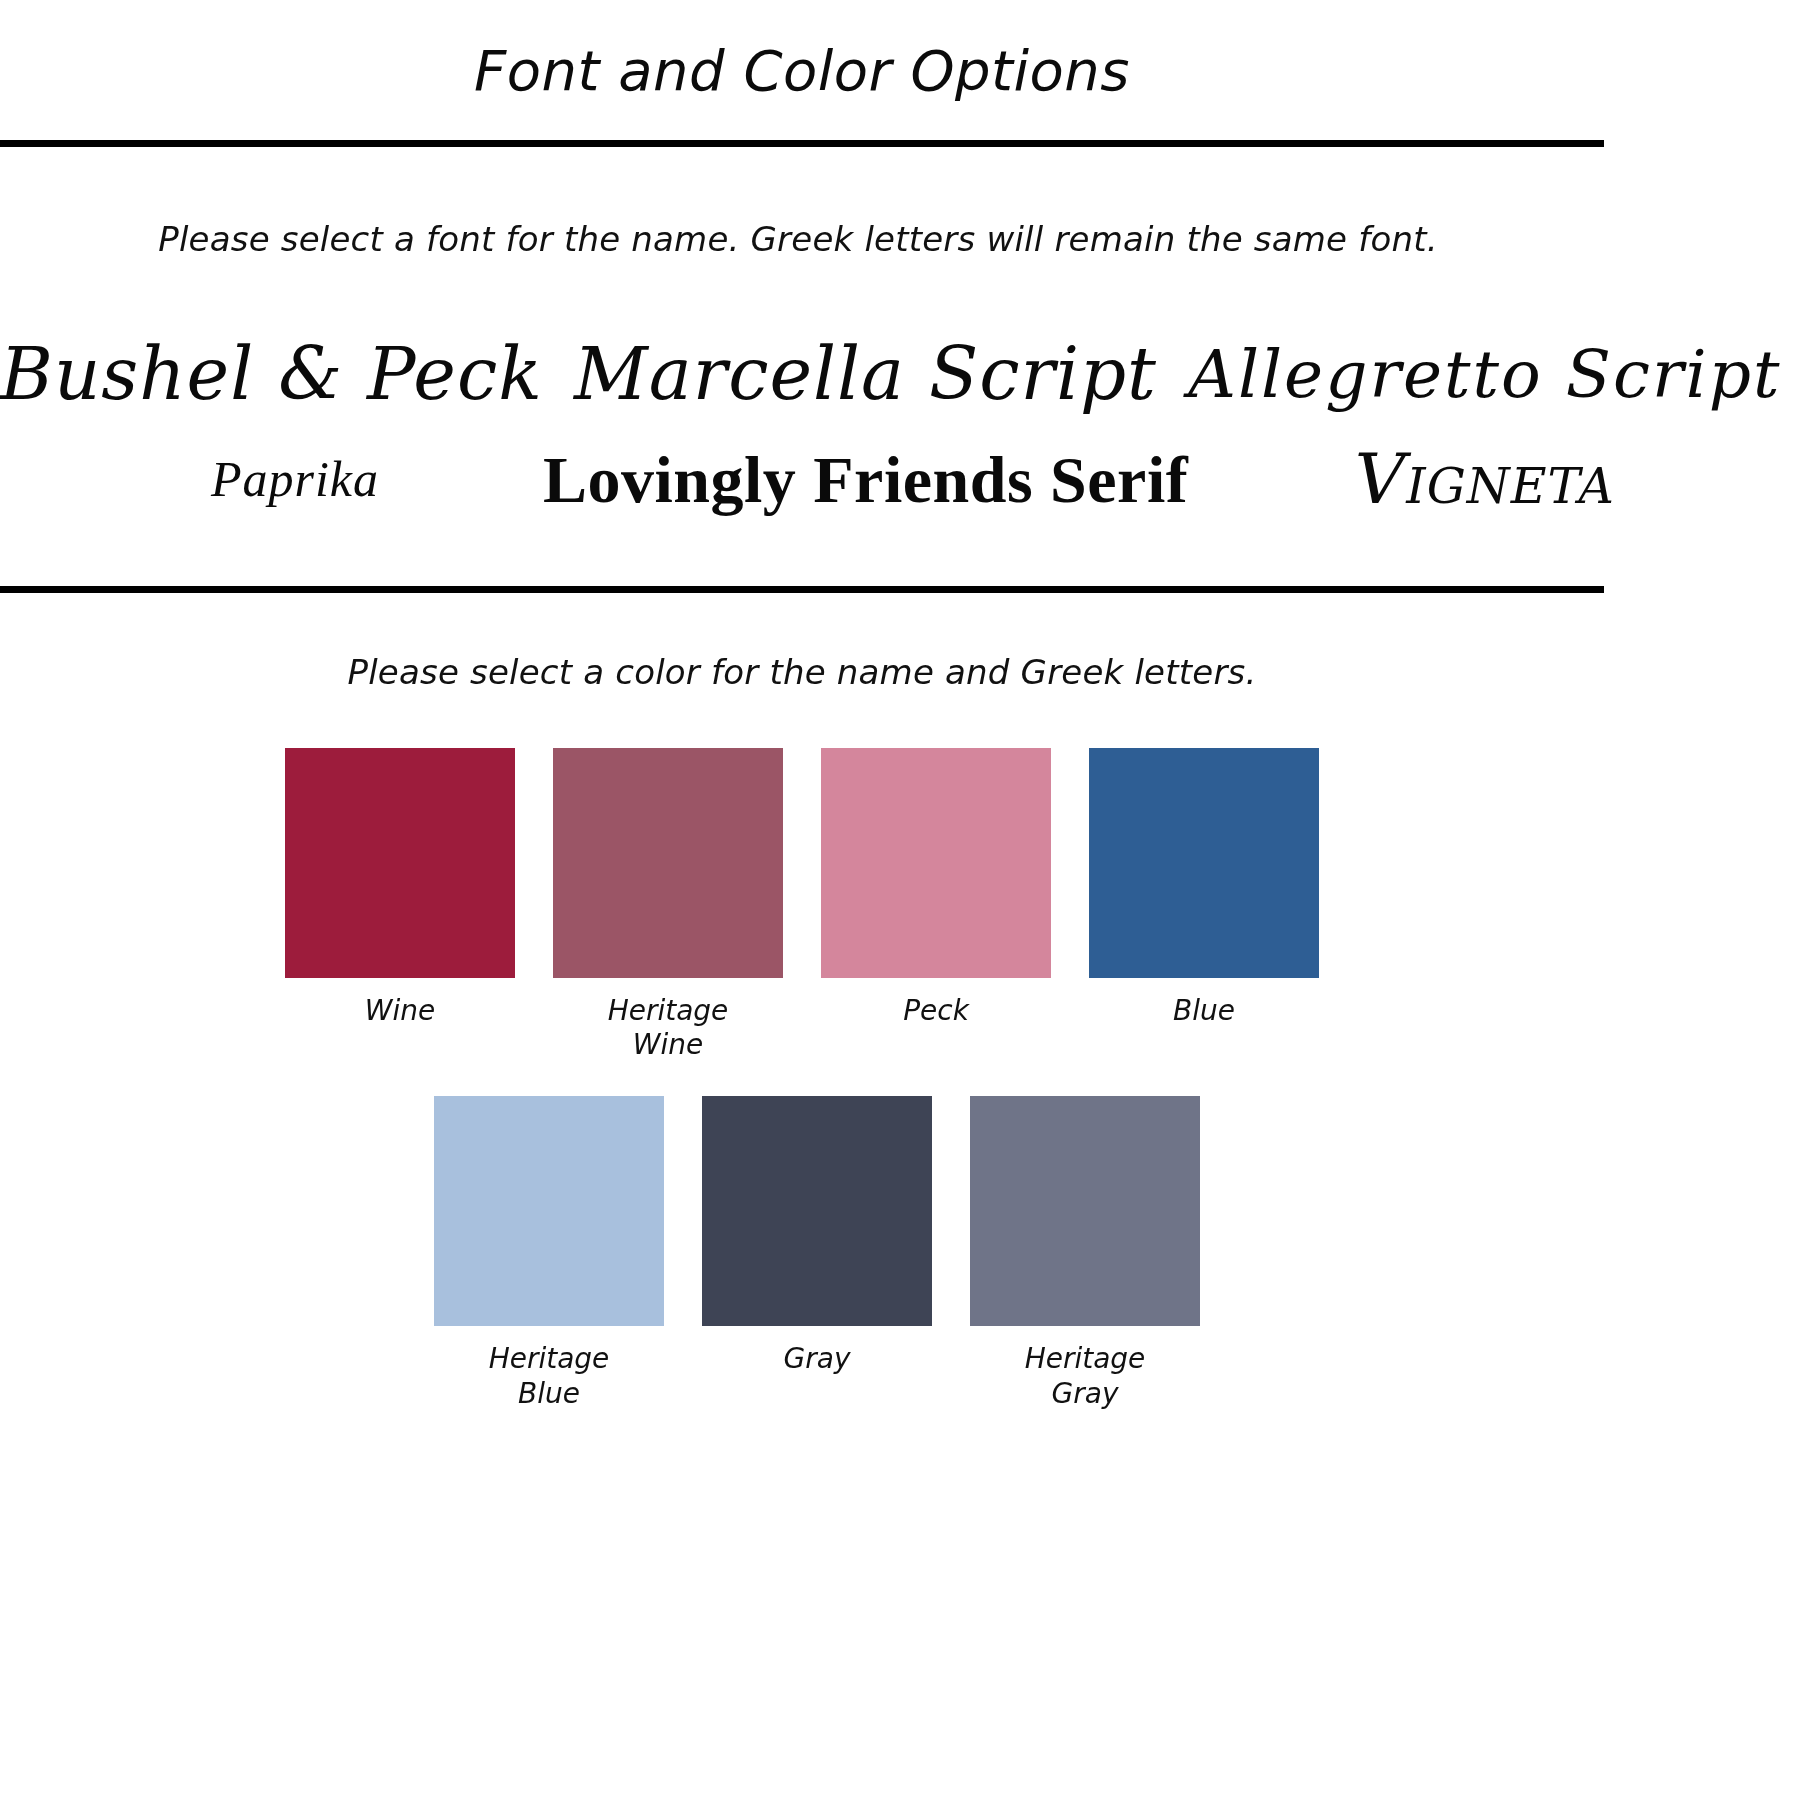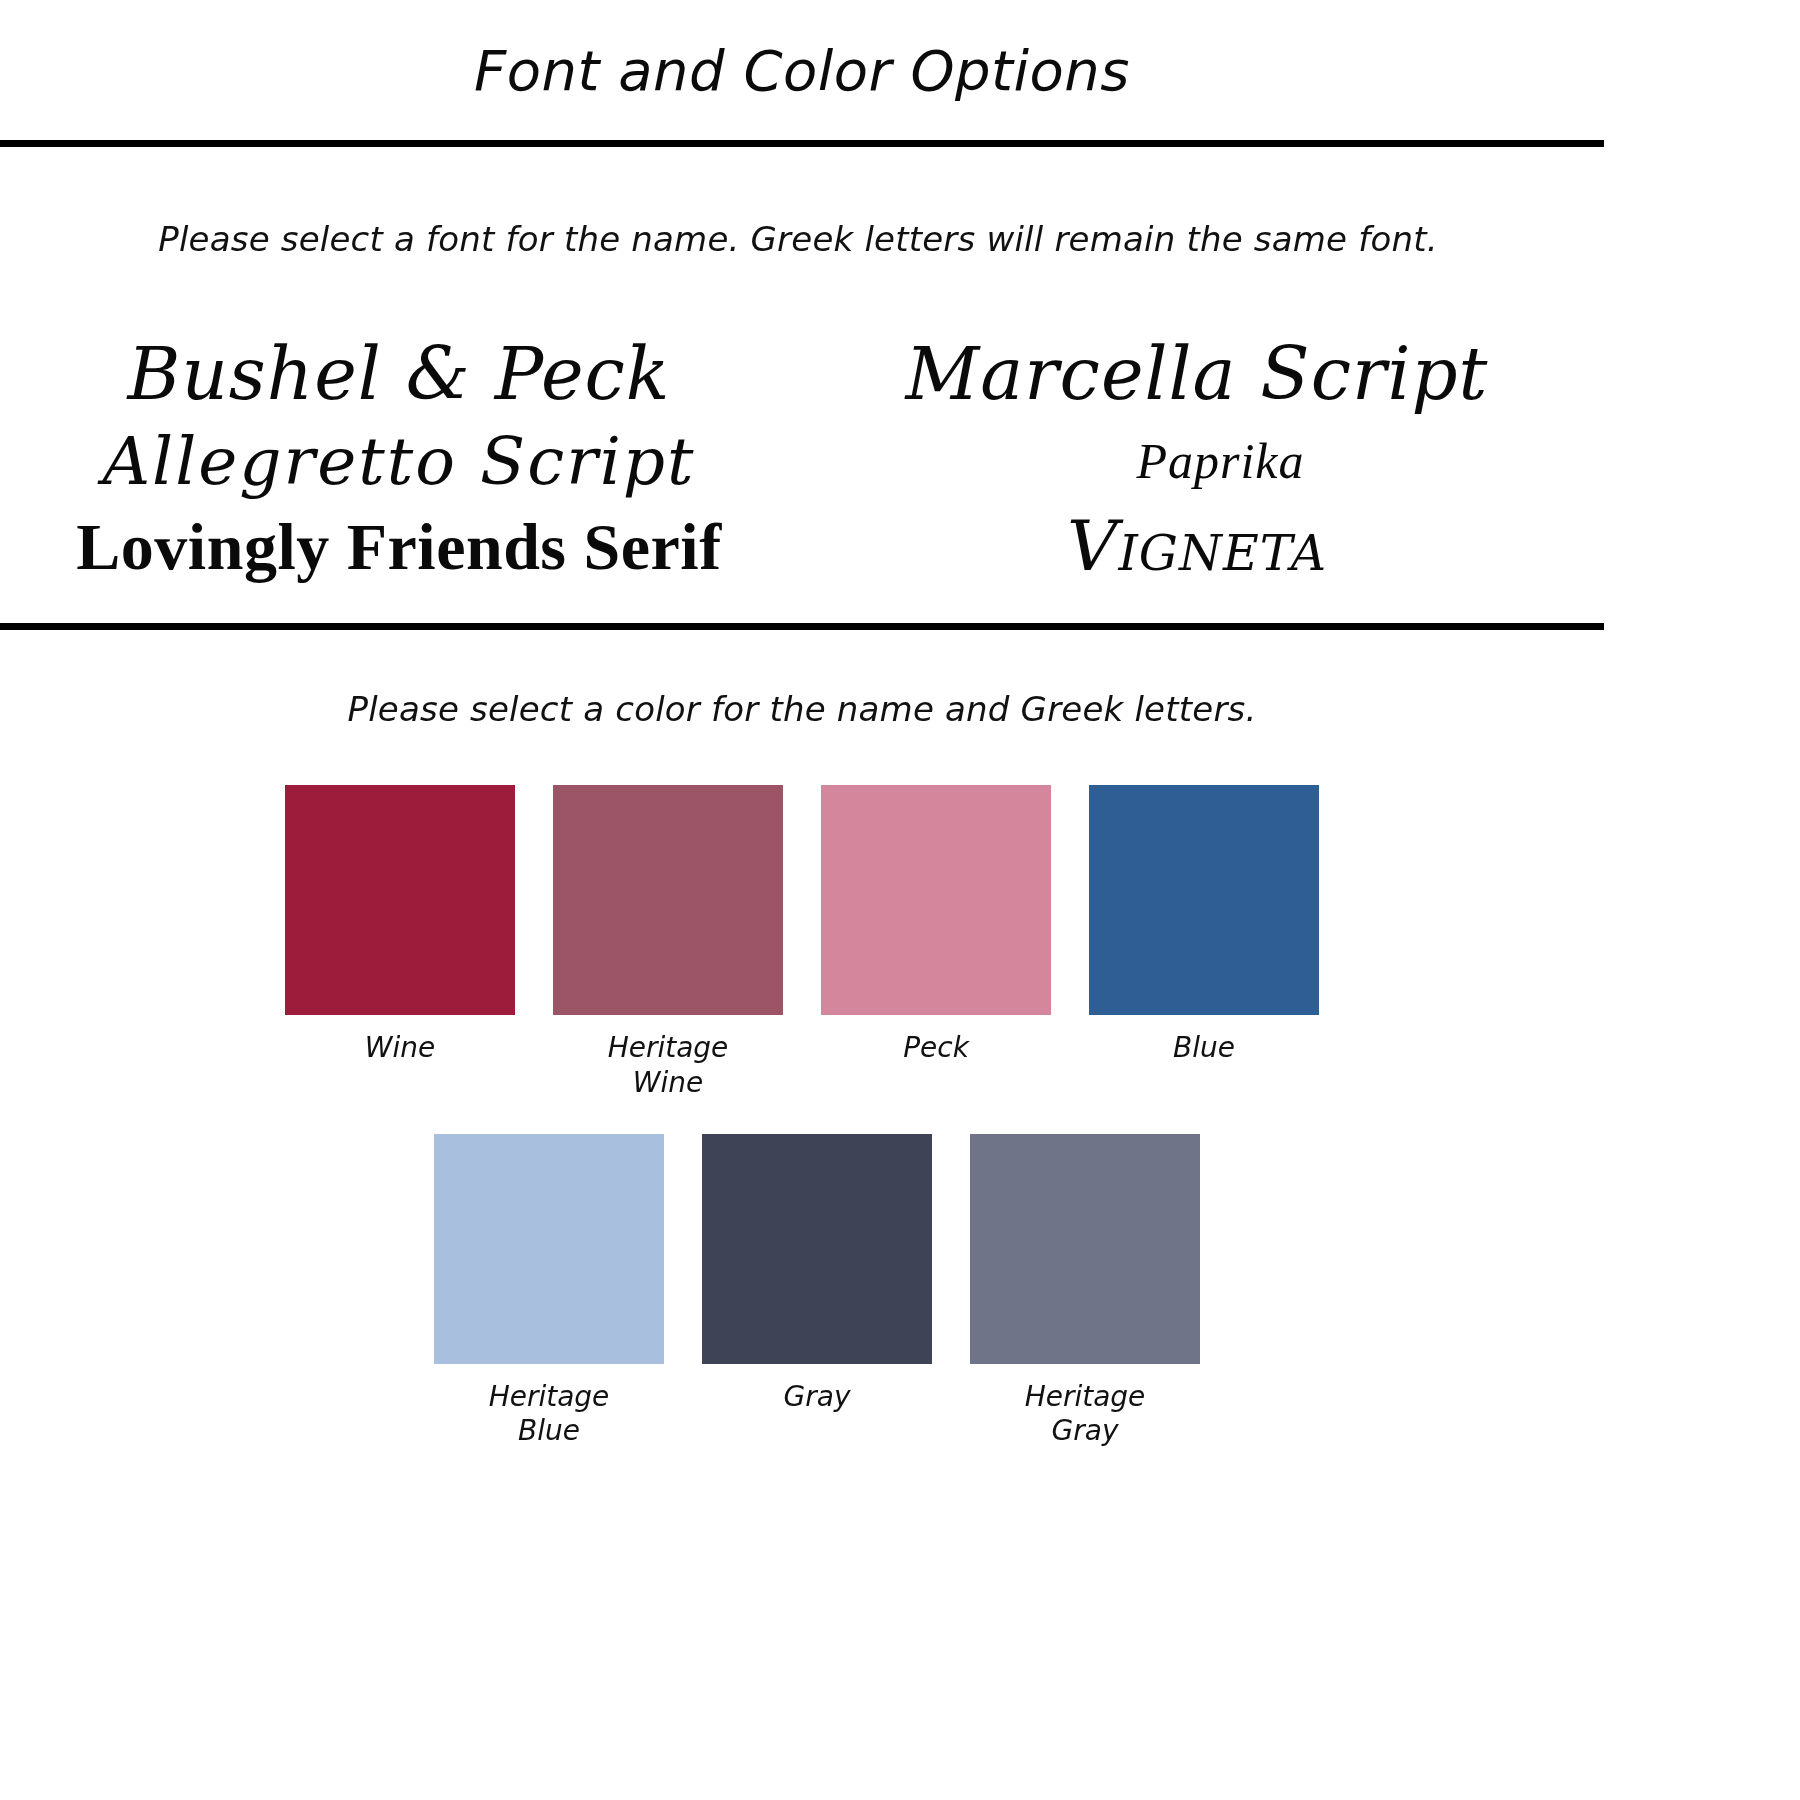--- a/index.html
+++ b/index.html
@@ -51,23 +51,23 @@
     text-align: center;
     font-family: "DejaVu Sans", sans-serif;
     font-style: italic;
     font-size: 34px;
     color: #111111;
     letter-spacing: 0.2px;
   }
   .font-grid {
     margin-top: 78px;
     display: grid;
-    grid-template-columns: 1fr 1fr;
+    grid-template-columns: 1fr 1fr 1fr;
     grid-template-rows: auto auto auto;
-    row-gap: 14px;
+    row-gap: 30px;
     align-items: center;
     justify-items: center;
   }
   .font-sample {
     text-align: center;
     color: #0a0a0a;
     line-height: 1.05;
     white-space: nowrap;
   }
   .fs-script-1 {

